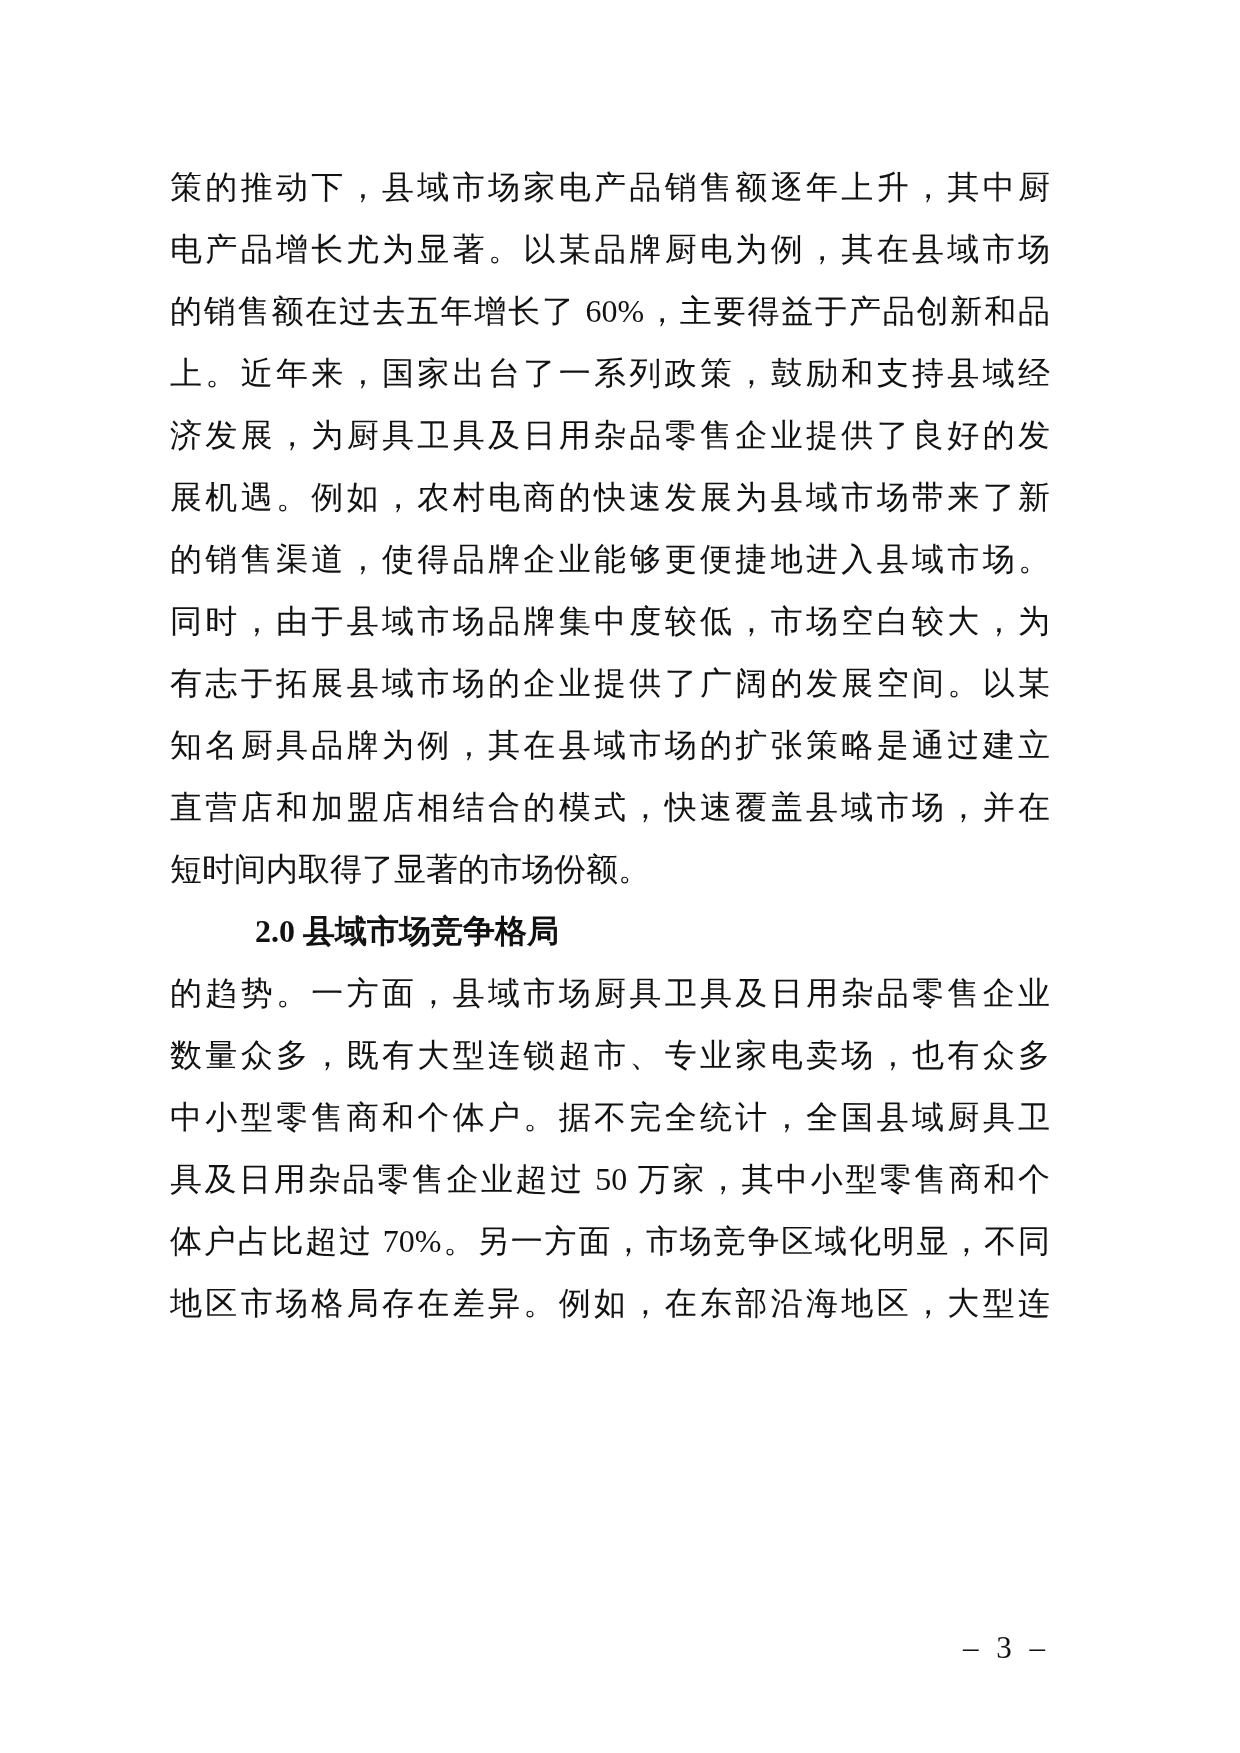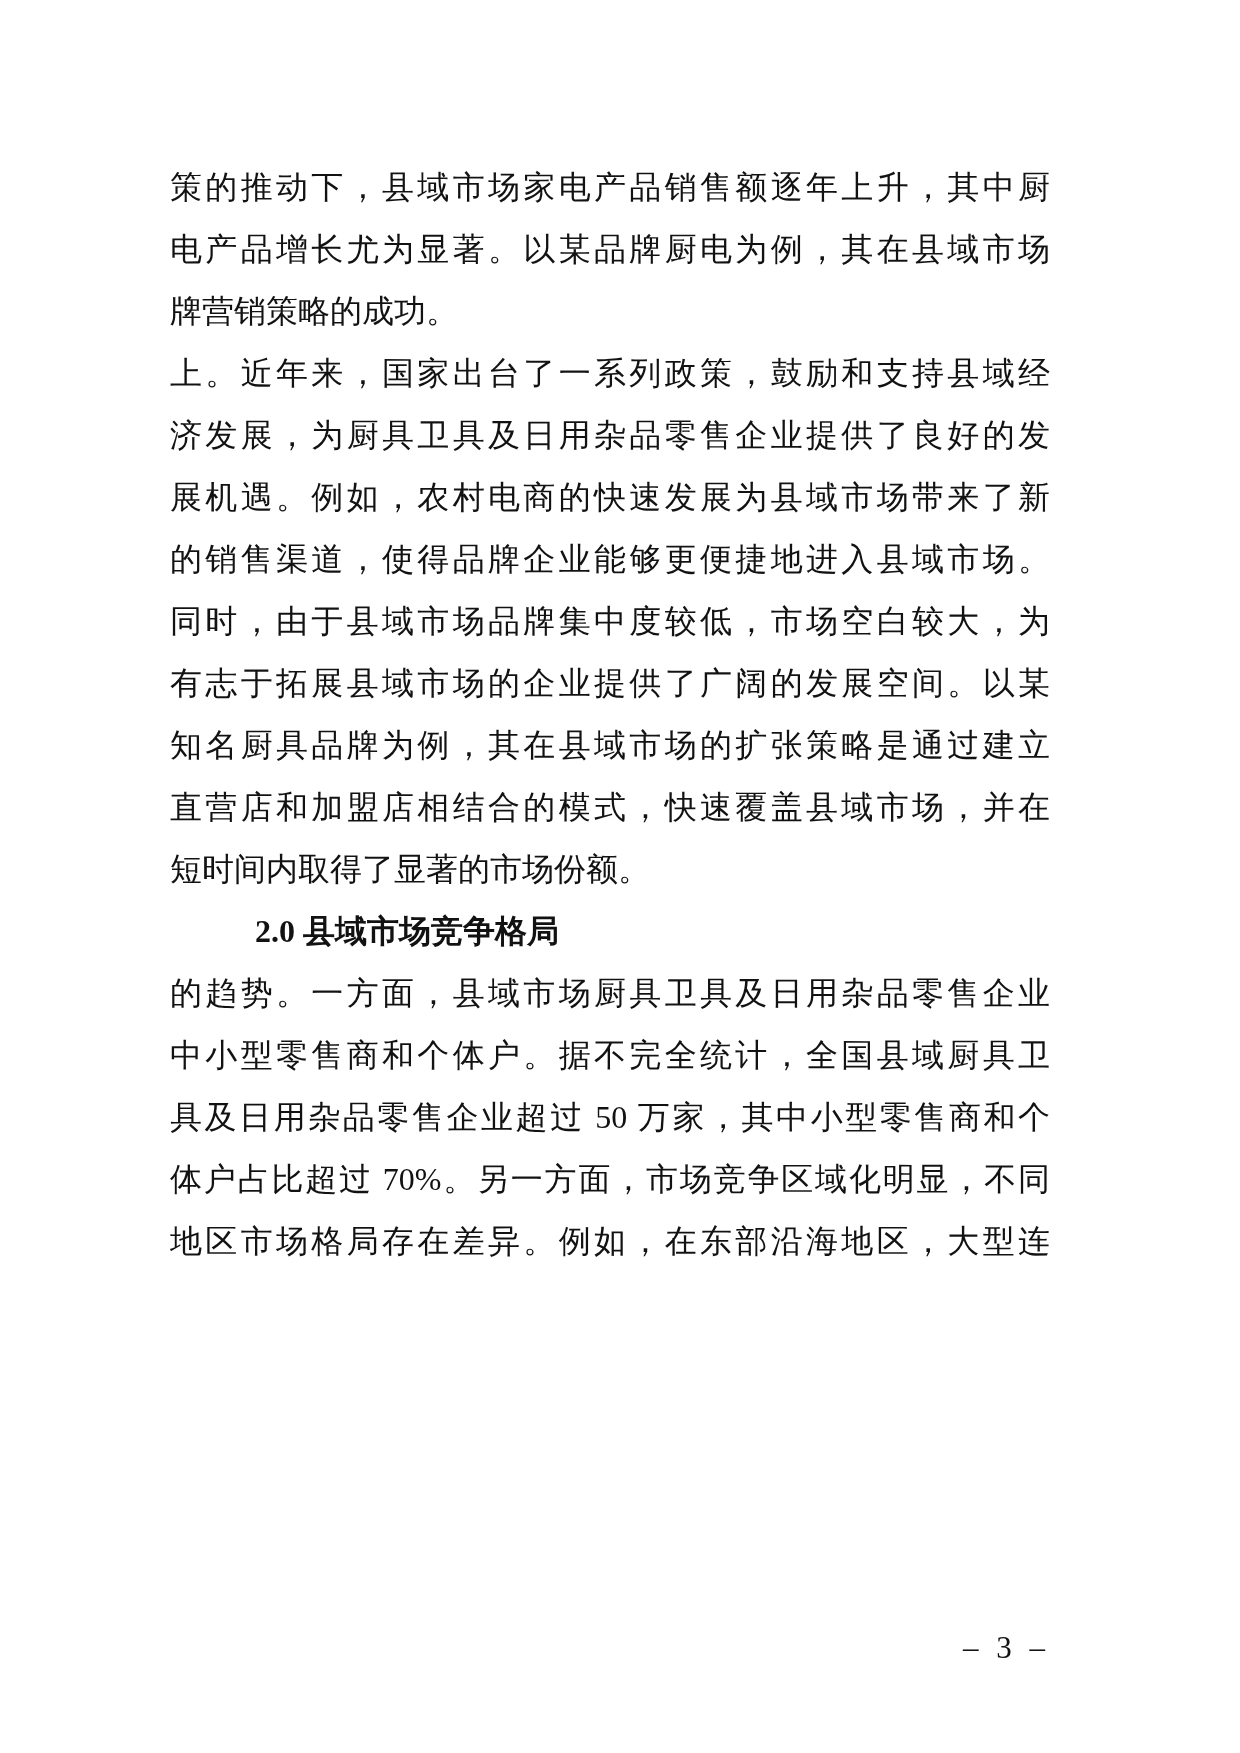--- a/index.html
+++ b/index.html
@@ -56,39 +56,40 @@
 </style>
 </head>
 <body>
 
 <div class="page">
   <div class="text-block">
 
     <div>
       <div class="line">策的推动下，县域市场家电产品销售额逐年上升，其中厨</div>
       <div class="line">电产品增长尤为显著。以某品牌厨电为例，其在县域市场</div>
-      <div class="line para-end">牌营销策略的成功。</div>
+      <div class="line">的销售额在过去五年增长了 60%，主要得益于产品创新和品</div>
     </div>
 
     <div>
       <div class="line">上。近年来，国家出台了一系列政策，鼓励和支持县域经</div>
       <div class="line">济发展，为厨具卫具及日用杂品零售企业提供了良好的发</div>
       <div class="line">展机遇。例如，农村电商的快速发展为县域市场带来了新</div>
       <div class="line">的销售渠道，使得品牌企业能够更便捷地进入县域市场。</div>
       <div class="line">同时，由于县域市场品牌集中度较低，市场空白较大，为</div>
       <div class="line">有志于拓展县域市场的企业提供了广阔的发展空间。以某</div>
       <div class="line">知名厨具品牌为例，其在县域市场的扩张策略是通过建立</div>
       <div class="line">直营店和加盟店相结合的模式，快速覆盖县域市场，并在</div>
       <div class="line para-end">短时间内取得了显著的市场份额。</div>
     </div>
 
     <div class="line heading">2.0 县域市场竞争格局</div>
 
     <div>
       <div class="line">的趋势。一方面，县域市场厨具卫具及日用杂品零售企业</div>
+      <div class="line">数量众多，既有大型连锁超市、专业家电卖场，也有众多</div>
       <div class="line">中小型零售商和个体户。据不完全统计，全国县域厨具卫</div>
       <div class="line">具及日用杂品零售企业超过 50 万家，其中小型零售商和个</div>
       <div class="line">体户占比超过 70%。另一方面，市场竞争区域化明显，不同</div>
       <div class="line">地区市场格局存在差异。例如，在东部沿海地区，大型连</div>
     </div>
 
   </div>
 
   <div class="footer">
     <span>– 3 –</span>

